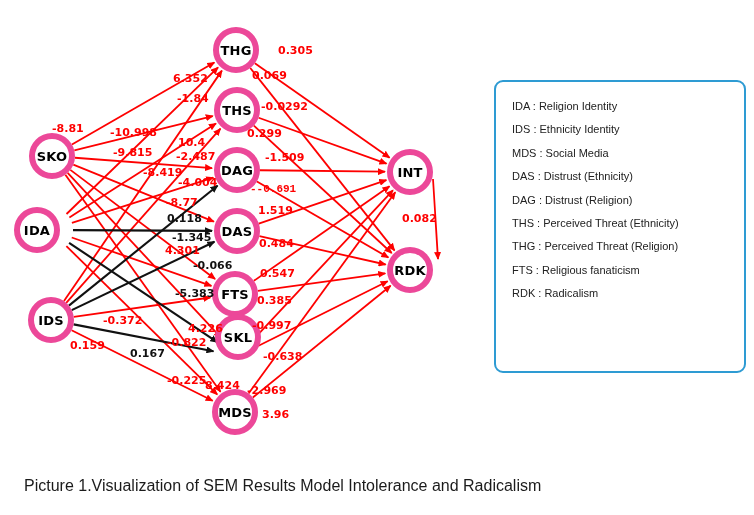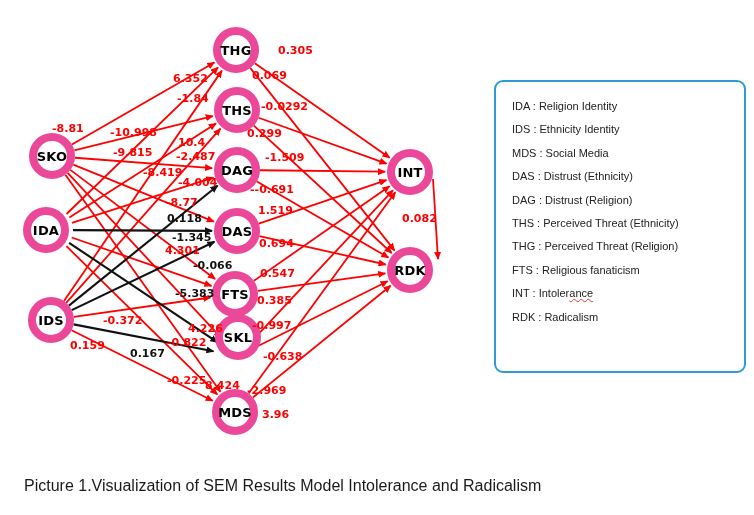--- a/index.html
+++ b/index.html
@@ -1,19 +1,19 @@
 <!DOCTYPE html>
 <html><head>
 <meta charset="utf-8">
 <style>
   html,body{margin:0;padding:0;background:#fff;}
   .stage{position:relative;width:754px;height:515px;background:#ffffff;overflow:hidden;
          font-family:"DejaVu Sans",sans-serif;}
   #edge-svg{position:absolute;left:0;top:0;z-index:1;}
-  .node{position:absolute;width:46px;height:46px;box-sizing:border-box;border:8px solid #ec4899;
+  .node{position:absolute;width:46px;height:46px;box-sizing:border-box;border:6px solid #ec4899;
         border-radius:50%;background:#fff;display:flex;align-items:center;justify-content:center;
         font-weight:700;font-size:13px;letter-spacing:.2px;color:#000;z-index:2;}
   .edge-label{position:absolute;font-size:11px;font-weight:700;white-space:nowrap;z-index:3;
         font-family:"DejaVu Sans",sans-serif;}
   .legend{position:absolute;left:494px;top:80px;width:252px;height:293px;box-sizing:border-box;
         border:2px solid #2e9bd3;border-radius:9px;background:#fff;padding:13px 8px 0 16px;z-index:4;}
   .legend-item{font-family:"Liberation Sans",sans-serif;font-size:11px;color:#222;
         line-height:23.4px;white-space:nowrap;}
   .wavy{text-decoration:underline;text-decoration-style:wavy;text-decoration-color:#e04030;
         text-decoration-thickness:1px;}
@@ -68,21 +68,21 @@
         <line x1="253.70632919548592" y1="339.1978803955267" x2="392.92790304838485" y2="190.26317348312315" stroke="#fe0000" stroke-width="1.8" marker-end="url(#ah-red)"></line>
         <line x1="258.57182539299805" y1="345.71408730350095" x2="387.6393202250021" y2="281.180339887499" stroke="#fe0000" stroke-width="1.8" marker-end="url(#ah-red)"></line>
         <line x1="248.55095962133717" y1="393.4158268050233" x2="395.270696063764" y2="192.20018825540944" stroke="#fe0000" stroke-width="1.8" marker-end="url(#ah-red)"></line>
         <line x1="252.85998351631974" y1="397.50789908961485" x2="390.5869744387829" y2="285.75228359824473" stroke="#fe0000" stroke-width="1.8" marker-end="url(#ah-red)"></line>
         <line x1="433" y1="179" x2="438" y2="259" stroke="#fe0000" stroke-width="1.8" marker-end="url(#ah-red)"></line>
       </g>
   </svg>
 
   <div id="nodes">
       <div class="node" style="left: 29px; top: 133px;">SKO</div>
-      <div class="node" style="left: 23px; top: 207px;">IDA</div>
+      <div class="node" style="left: 14px; top: 207px;">IDA</div>
       <div class="node" style="left: 28px; top: 297px;">IDS</div>
       <div class="node" style="left: 213px; top: 27px;">THG</div>
       <div class="node" style="left: 214px; top: 87px;">THS</div>
       <div class="node" style="left: 214px; top: 147px;">DAG</div>
       <div class="node" style="left: 214px; top: 208px;">DAS</div>
       <div class="node" style="left: 212px; top: 271px;">FTS</div>
       <div class="node" style="left: 215px; top: 314px;">SKL</div>
       <div class="node" style="left: 212px; top: 389px;">MDS</div>
       <div class="node" style="left: 387px; top: 149px;">INT</div>
       <div class="node" style="left: 387px; top: 247px;">RDK</div>
@@ -108,41 +108,40 @@
       <span class="edge-label" style="left: 130px; top: 347px; color: rgb(17, 17, 17);">0.167</span>
       <span class="edge-label" style="left: 188px; top: 322px; color: rgb(254, 0, 0);">4.226</span>
       <span class="edge-label" style="left: 167px; top: 336px; color: rgb(254, 0, 0);">-0.822</span>
       <span class="edge-label" style="left: 167px; top: 374px; color: rgb(254, 0, 0);">-0.225</span>
       <span class="edge-label" style="left: 205px; top: 379px; color: rgb(254, 0, 0);">8.424</span>
       <span class="edge-label" style="left: 278px; top: 44px; color: rgb(254, 0, 0);">0.305</span>
       <span class="edge-label" style="left: 252px; top: 69px; color: rgb(254, 0, 0);">0.069</span>
       <span class="edge-label" style="left: 261px; top: 100px; color: rgb(254, 0, 0);">-0.0292</span>
       <span class="edge-label" style="left: 247px; top: 127px; color: rgb(254, 0, 0);">0.299</span>
       <span class="edge-label" style="left: 265px; top: 151px; color: rgb(254, 0, 0);">-1.509</span>
-      <span class="edge-label" style="left: 250px; top: 183px; color: rgb(254, 0, 0);">--0.691</span>
+      <span class="edge-label" style="left: 250px; top: 183px; color: rgb(254, 0, 0); font-family: Liberation Mono, monospace;">--0.691</span>
       <span class="edge-label" style="left: 258px; top: 204px; color: rgb(254, 0, 0);">1.519</span>
-      <span class="edge-label" style="left: 259px; top: 237px; color: rgb(254, 0, 0);">0.694</span>
+      <span class="edge-label" style="left: 259px; top: 237px; color: rgb(254, 0, 0);">0.484</span>
       <span class="edge-label" style="left: 260px; top: 267px; color: rgb(254, 0, 0);">0.547</span>
       <span class="edge-label" style="left: 257px; top: 294px; color: rgb(254, 0, 0);">0.385</span>
       <span class="edge-label" style="left: 252px; top: 319px; color: rgb(254, 0, 0);">-0.997</span>
       <span class="edge-label" style="left: 263px; top: 350px; color: rgb(254, 0, 0);">-0.638</span>
       <span class="edge-label" style="left: 247px; top: 384px; color: rgb(254, 0, 0);">-2.969</span>
       <span class="edge-label" style="left: 262px; top: 408px; color: rgb(254, 0, 0);">3.96</span>
       <span class="edge-label" style="left: 402px; top: 212px; color: rgb(254, 0, 0);">0.082</span>
     </div>
 
   <div class="legend">
     <div id="legend-items">
         <div class="legend-item">IDA : Religion Identity</div>
         <div class="legend-item">IDS : Ethnicity Identity</div>
         <div class="legend-item">MDS : Social Media</div>
         <div class="legend-item">DAS : Distrust (Ethnicity)</div>
         <div class="legend-item">DAG : Distrust (Religion)</div>
         <div class="legend-item">THS : Perceived Threat (Ethnicity)</div>
         <div class="legend-item">THG : Perceived Threat (Religion)</div>
         <div class="legend-item">FTS : Religious fanaticism</div>
-        <div class="legend-item">INT : Intoler<span class="wavy">ance</span></div>
         <div class="legend-item">RDK : Radicalism</div>
       </div>
   </div>
 
   <div class="caption">Picture 1.Visualization of SEM Results Model Intolerance and Radicalism</div>
 </div>
 
 </body></html>

